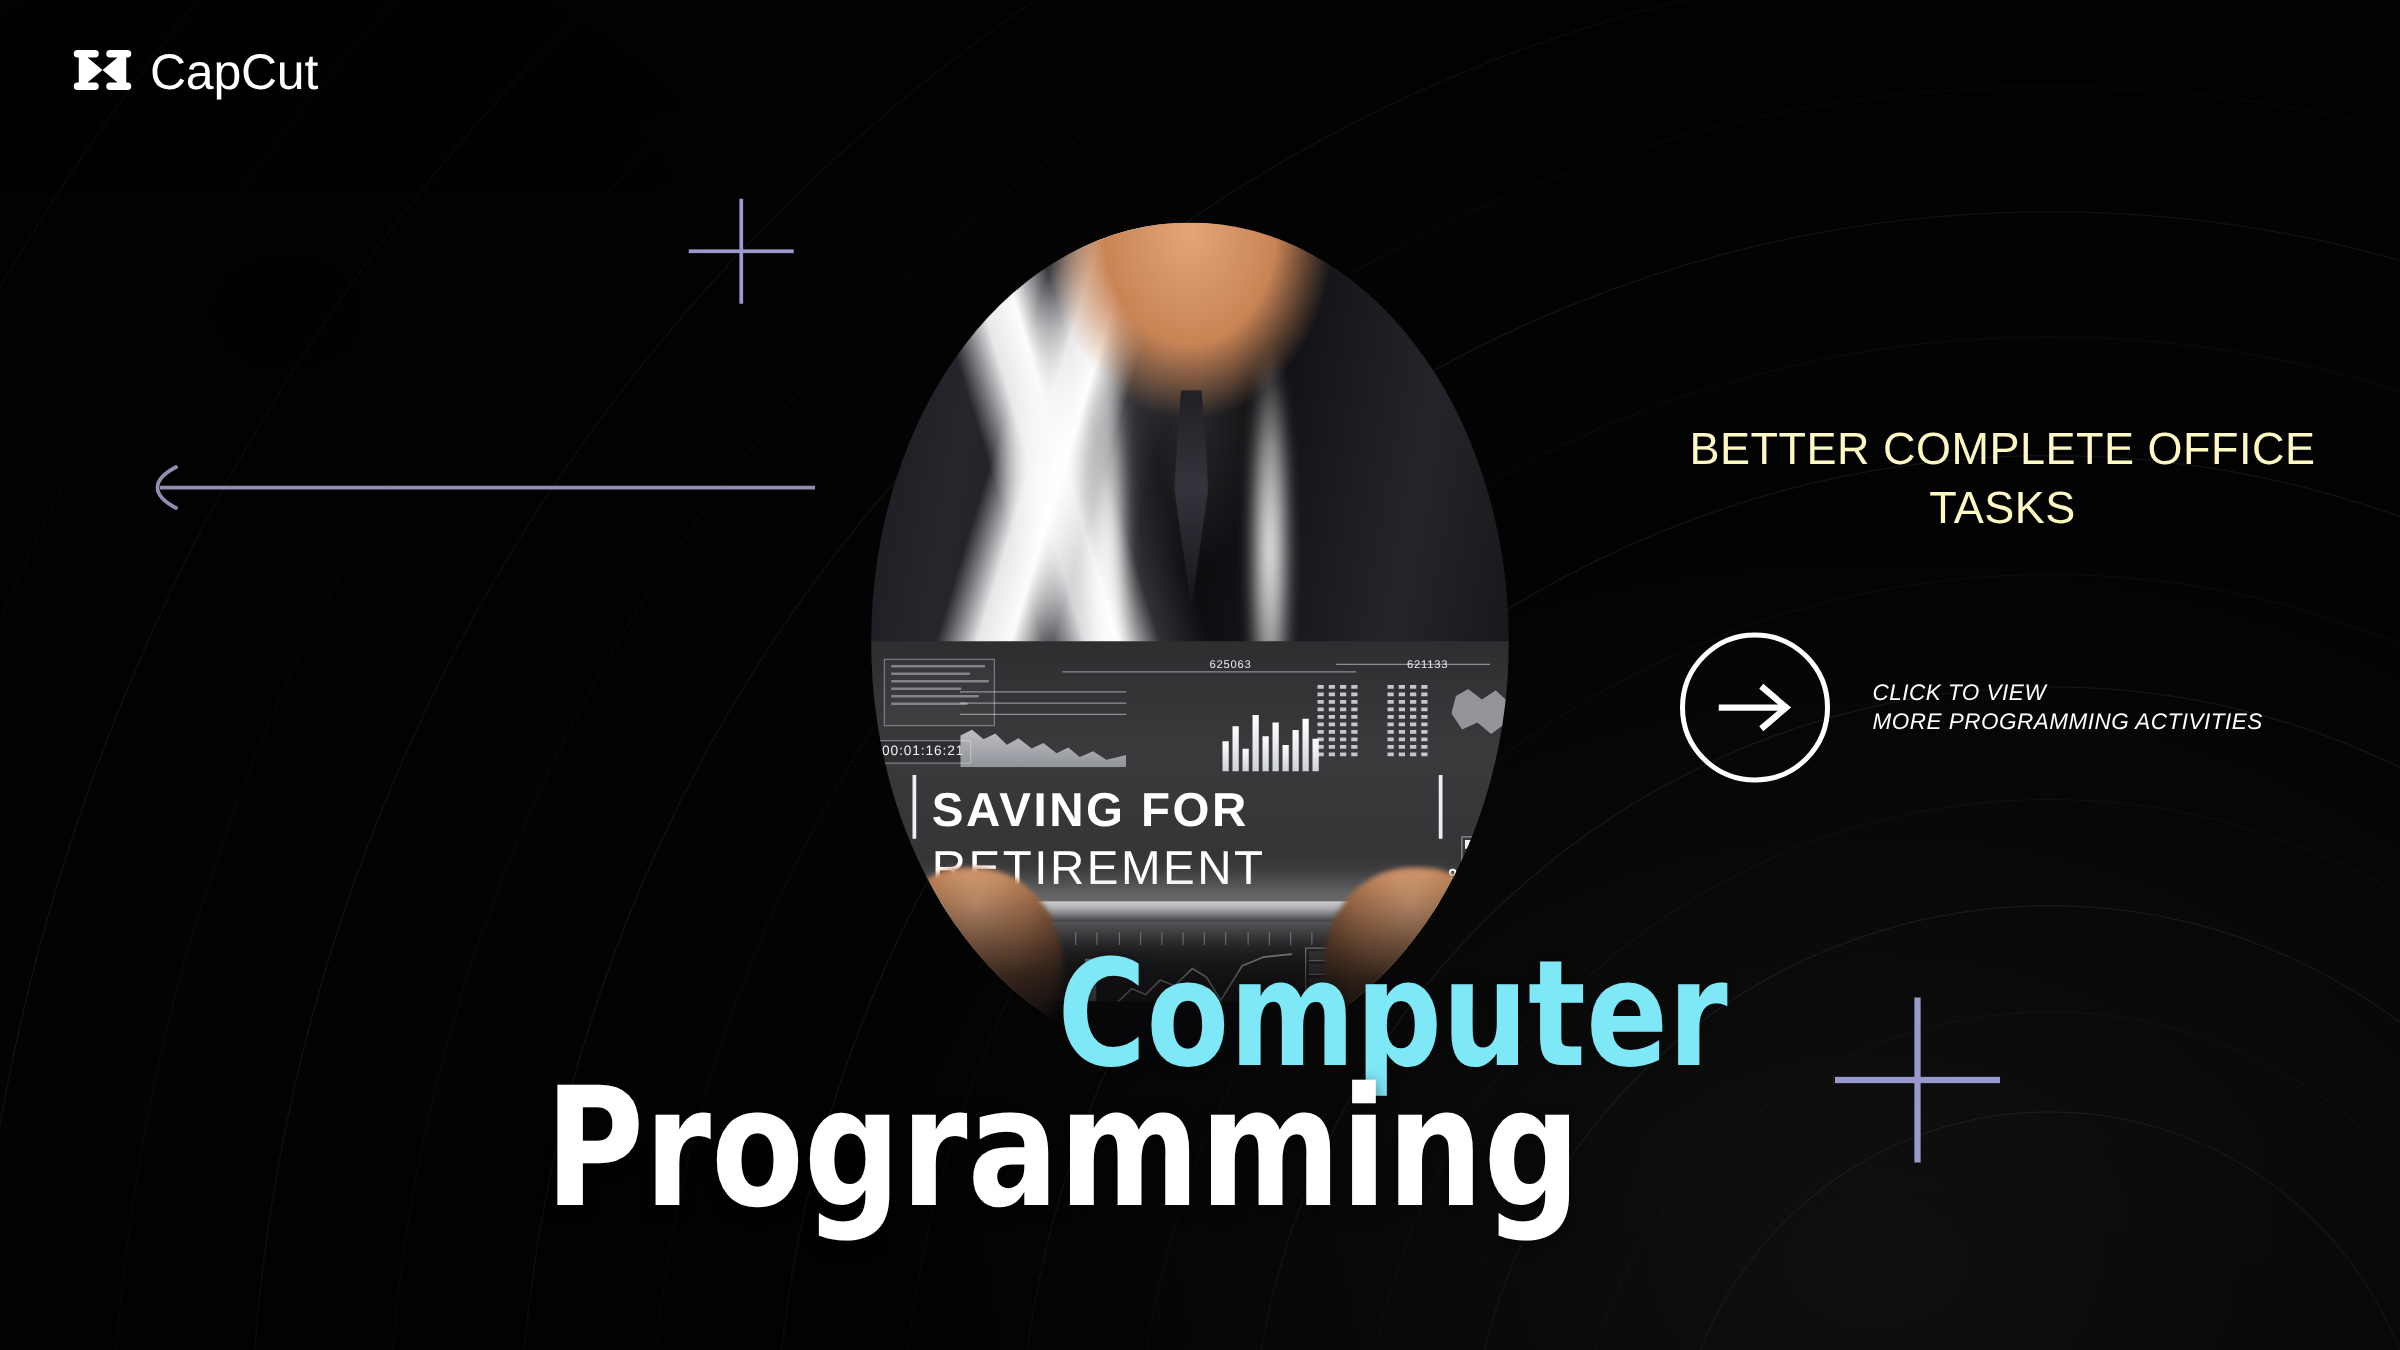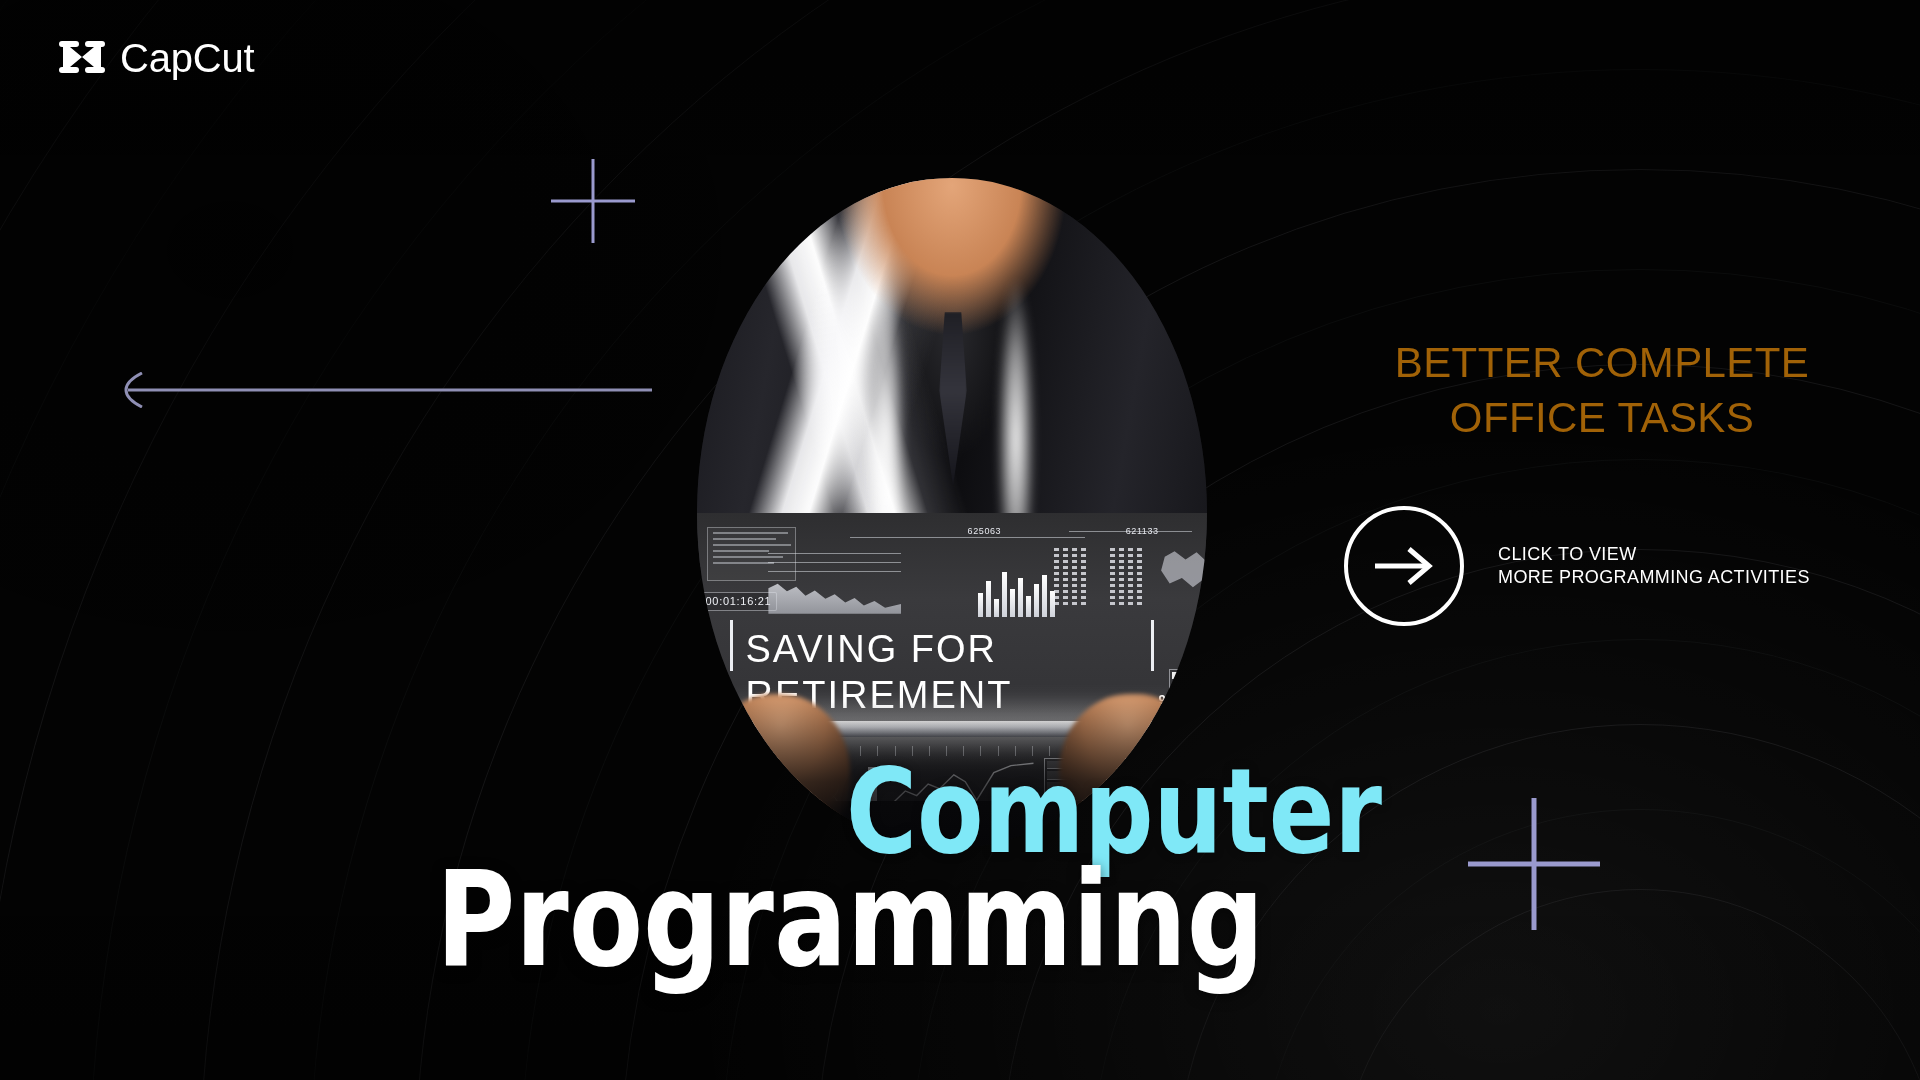--- a/index.html
+++ b/index.html
@@ -215,21 +215,21 @@
     background: rgba(225,228,236,0.55);
     clip-path: polygon(6% 20%, 22% 8%, 40% 26%, 58% 10%, 74% 30%, 92% 18%, 100% 44%, 84% 56%, 96% 74%, 70% 68%, 52% 86%, 34% 66%, 14% 78%, 0 50%);
   }
   .hud-title {
     position: absolute;
     color: #ffffff;
     font-weight: normal;
     letter-spacing: 2px;
     white-space: nowrap;
   }
-  .hud-title-1 { font-size: 38px; left: 9.5%; top: 40%; }
+  .hud-title-1 { font-size: 38px; left: 9.5%; top: 40%; font-weight: bold; }
   .hud-title-2 { font-size: 38px; left: 9.5%; top: 56%; }
   .hud-tbar-l {
     position: absolute;
     width: 3px;
     background: rgba(246,248,252,0.95);
   }
   .hud-gauge {
     position: absolute;
     border: 1px solid rgba(228,231,238,0.45);
     border-radius: 50%;
@@ -307,32 +307,33 @@
     background: linear-gradient(180deg, rgba(8,8,10,0) 0%, rgba(8,8,10,0.72) 55%, rgba(6,6,8,0.95) 100%);
   }
 
   
   .right-head {
     position: absolute;
     right: 58px;
     top: 336px;
     width: 520px;
     text-align: center;
-    color: #a16207;
-    font-size: 42px;
+    color: #fef9c3;
+    font-size: 36px;
     line-height: 1.30;
     letter-spacing: 0.4px;
   }
   .cta {
     position: absolute;
     left: 1344px;
     top: 506px;
     display: flex;
     align-items: center;
     gap: 34px;
+    font-style: italic;
   }
   .cta-circle {
     width: 112px;
     height: 112px;
     border-radius: 50%;
     border: 4px solid #ffffff;
     display: flex;
     align-items: center;
     justify-content: center;
     flex: 0 0 auto;

